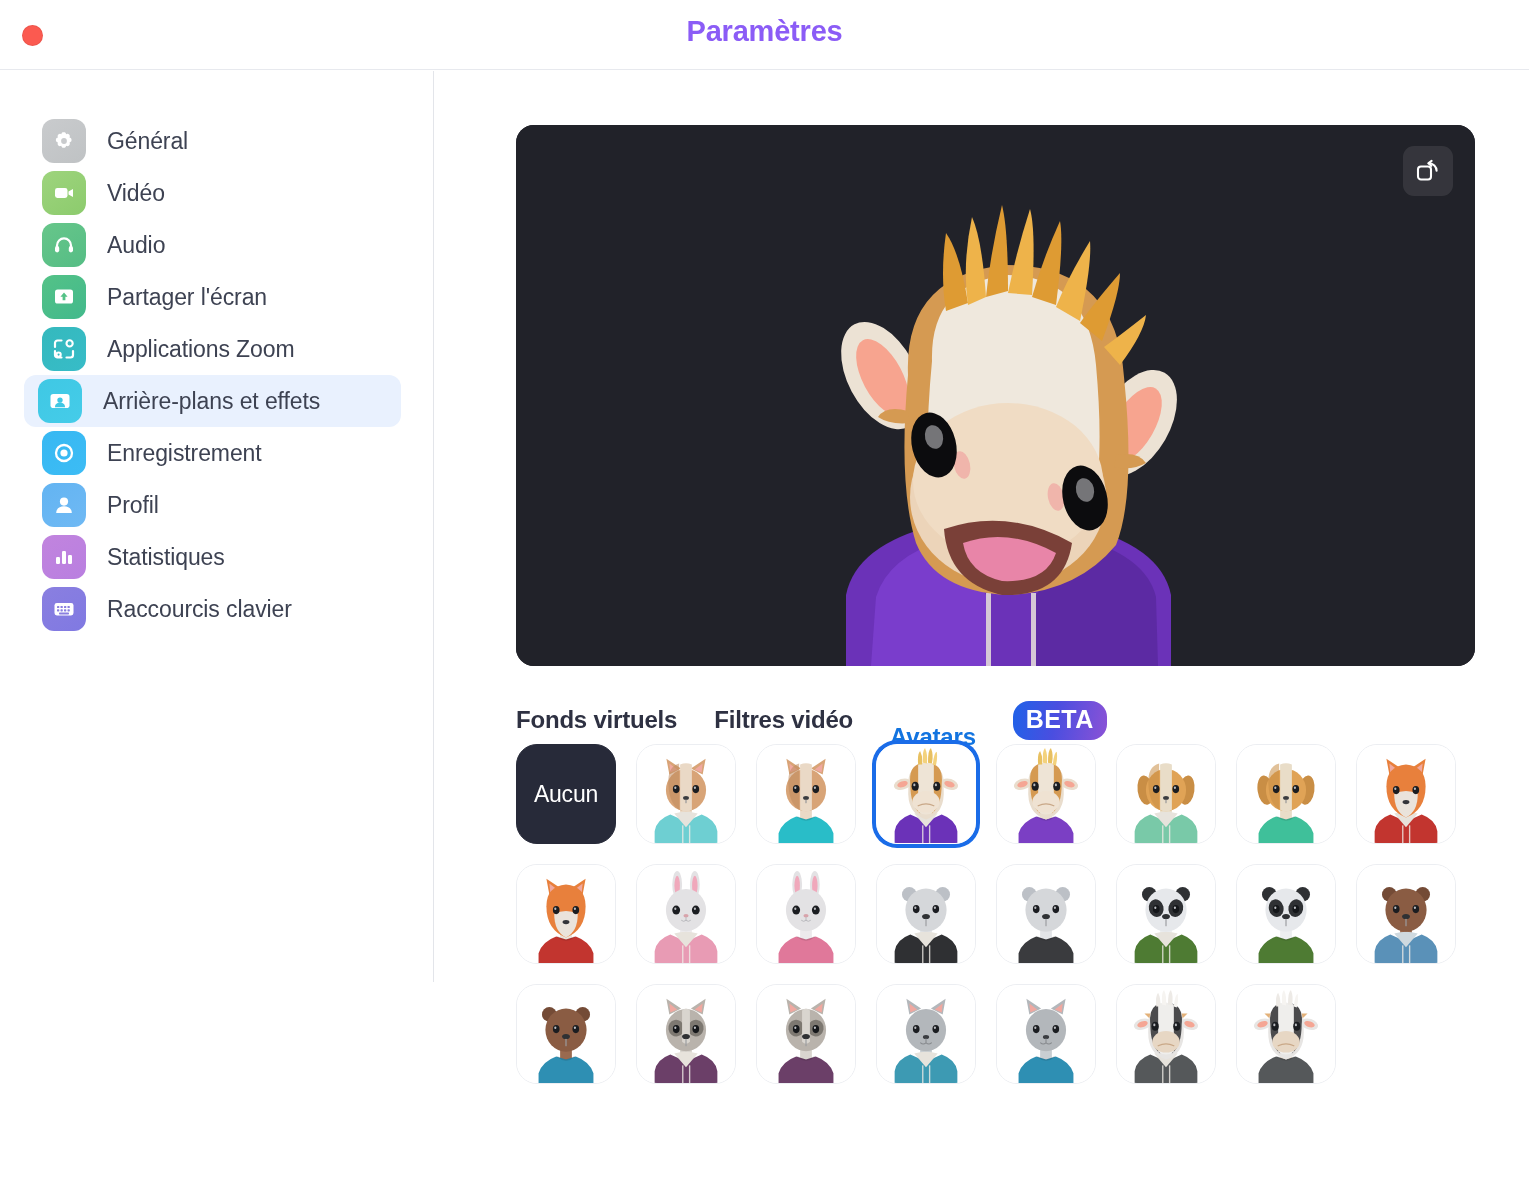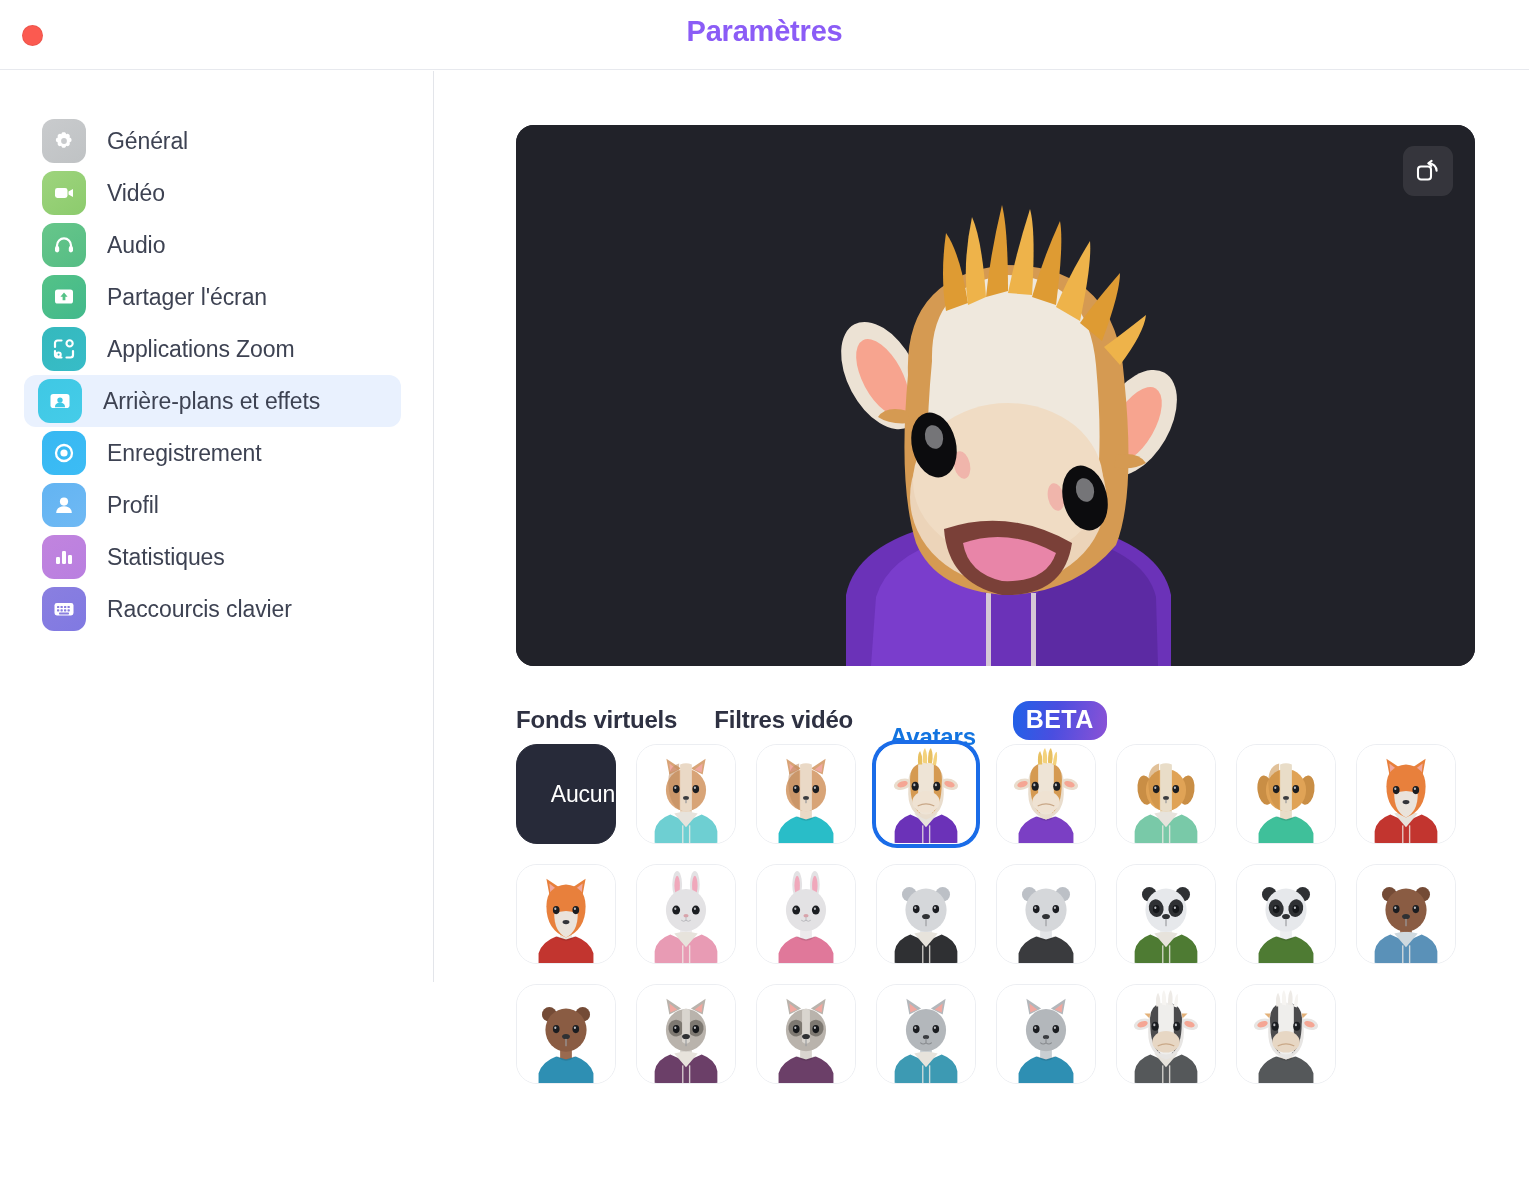--- a/index.html
+++ b/index.html
@@ -102,21 +102,21 @@
     display: grid; grid-template-columns: repeat(8, 100px);
     column-gap: 20px; row-gap: 20px;
   }
   .tile {
     width: 100px; height: 100px; border-radius: 21px;
     position: relative; overflow: hidden; cursor: pointer;
     background: #fff; border: 1px solid #eceef2;
   }
   .tile.none {
     background: #272a39; border-color: #272a39;
-    display: flex; align-items: center; justify-content: flex-end;
+    display: flex; align-items: center; justify-content: center;
   }
   .tile.none .none-label {
     color: #fff; font-size: 23px; letter-spacing: -0.2px;
   }
   .tile.selected {
     box-shadow: 0 0 0 4px #1a6ce8;
     border-color: #ffffff;
   }
   .tile svg { display: block; width: 100%; height: 100%; }
 </style>

